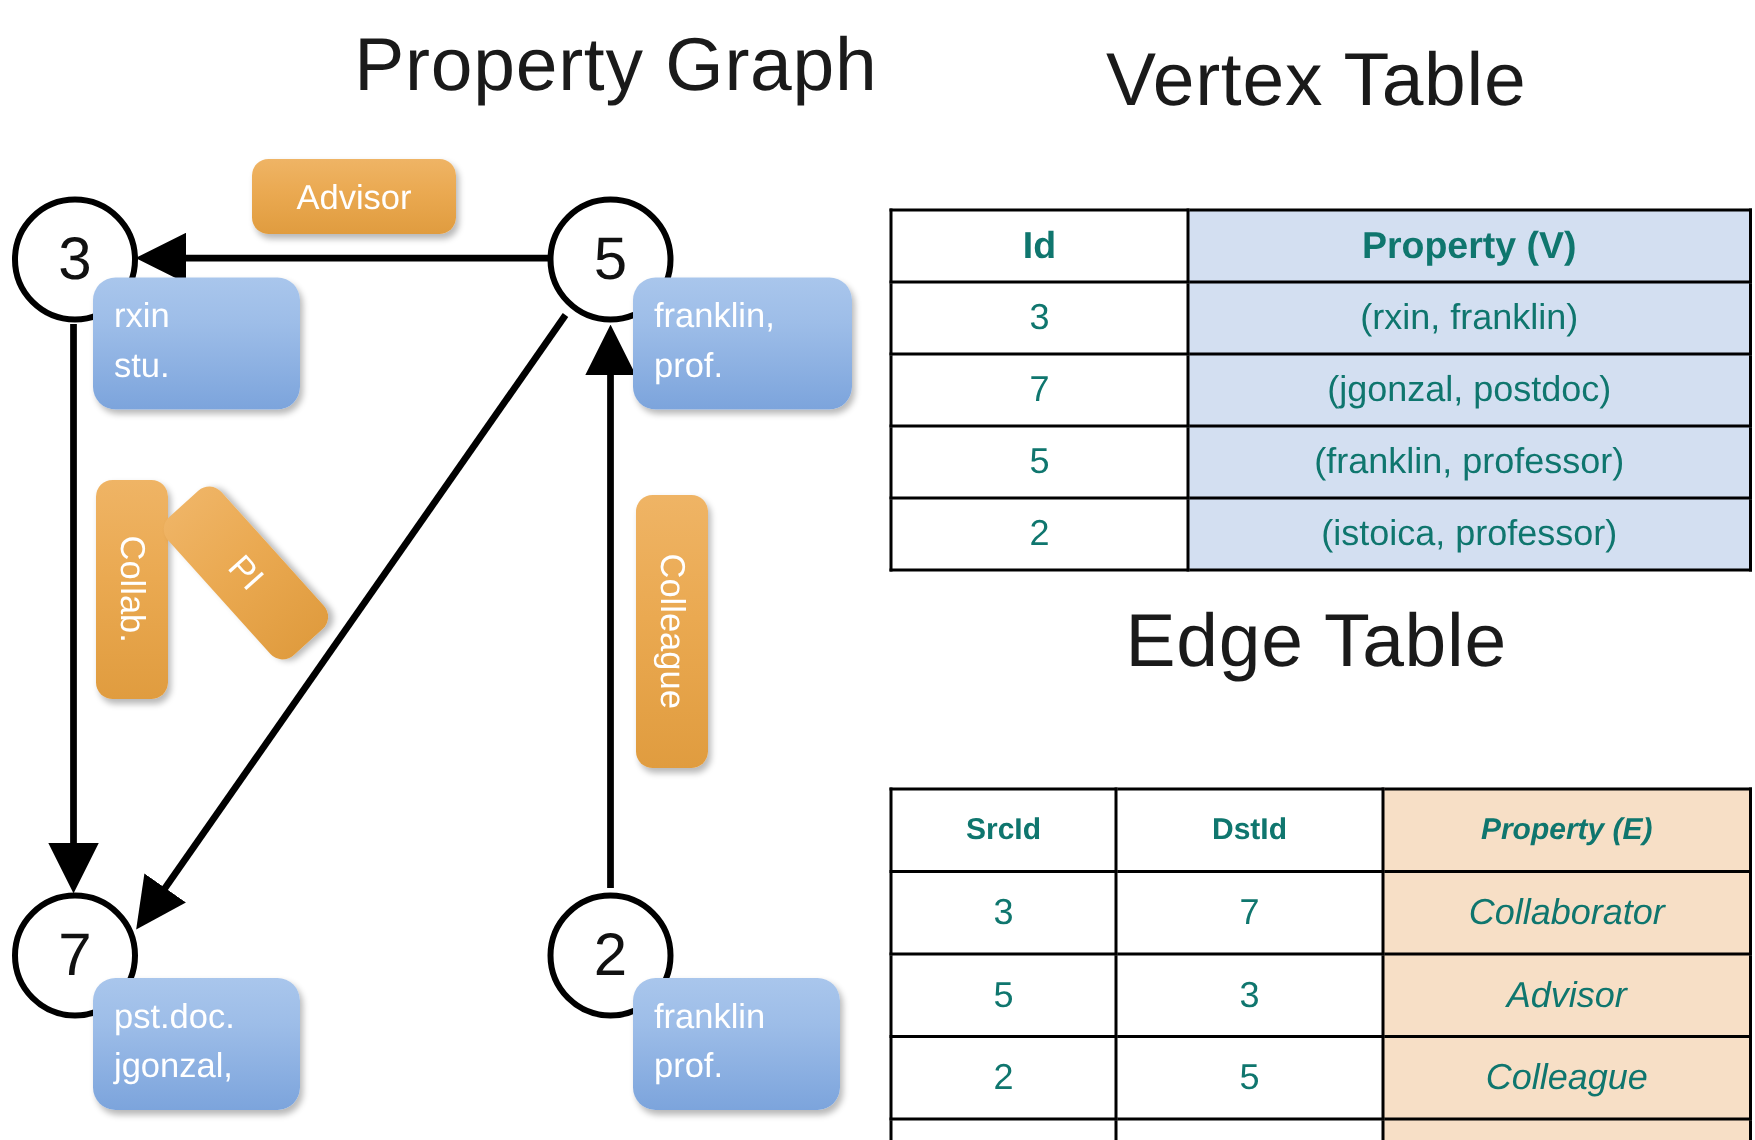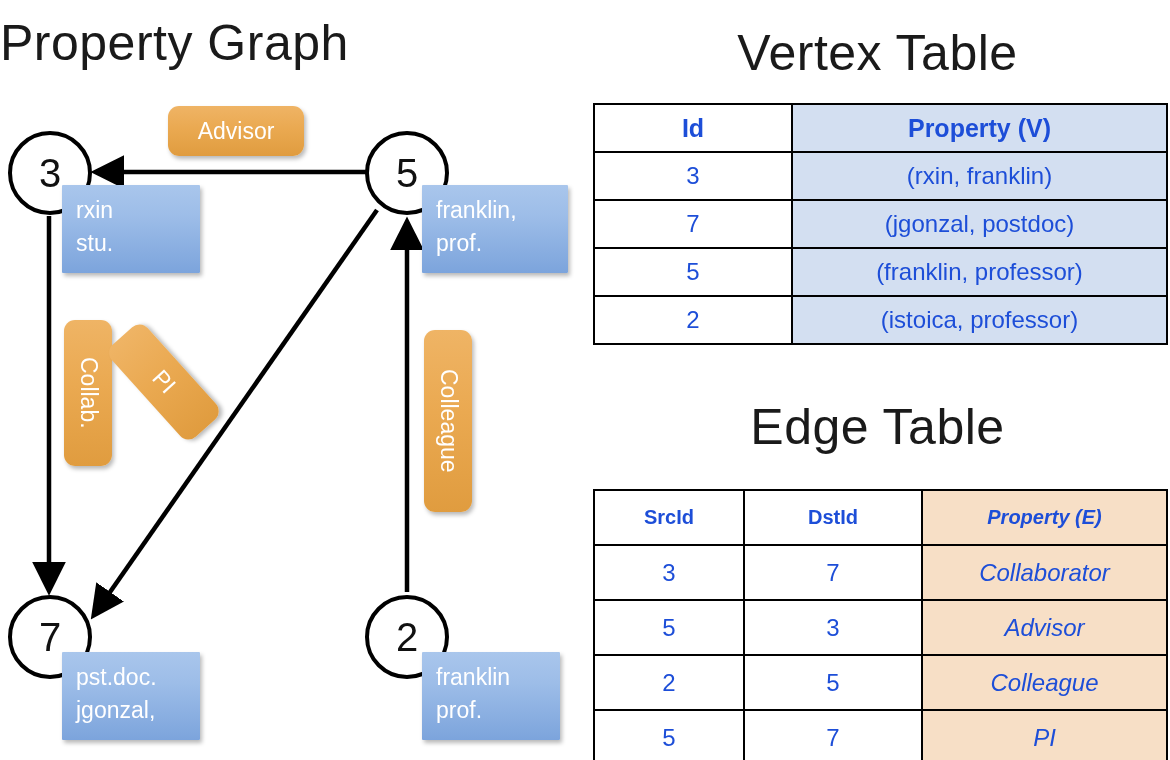--- a/index.html
+++ b/index.html
@@ -20,21 +20,21 @@
   .panel-title {
     position: absolute;
     font-family: "Liberation Sans", sans-serif;
     font-weight: 300;
     font-size: 50px;
     line-height: 1;
     letter-spacing: 0.5px;
     color: #1a1a1a;
     white-space: nowrap;
   }
-  #title-property-graph { left: 0px;   top: 18px; width: 585px; text-align: left; }
+  #title-property-graph { left: 0px;   top: 18px; width: 585px; text-align: right; }
   #title-vertex-table   { left: 585px; top: 18px; width: 585px; text-align: center; margin-top: 10px; }
   #title-edge-table     { left: 585px; top: 402px; width: 585px; text-align: center; }
 
   
   #graph-panel {
     position: absolute;
     left: 0; top: 0;
     width: 585px; height: 760px;
   }
   #graph-edges {
@@ -60,21 +60,21 @@
     z-index: 4;
   }
   #node-3 { left: 8px;   top: 131px; }
   #node-5 { left: 365px; top: 131px; }
   #node-7 { left: 8px;   top: 595px; }
   #node-2 { left: 365px; top: 595px; }
 
   
   .prop-box {
     position: absolute;
-    border-radius: 1px;
+    border-radius: 15px;
     background: linear-gradient(to bottom, #a9c6ec 0%, #9dbde8 35%, #7ca4dc 100%);
     box-shadow: 2px 3px 4px rgba(0,0,0,0.28);
     color: #ffffff;
     font-family: "Liberation Sans", sans-serif;
     font-weight: 300;
     font-size: 23px;
     line-height: 1.45;
     padding: 9px 0 9px 14px;
     box-sizing: border-box;
     z-index: 5;
@@ -111,21 +111,22 @@
     white-space: nowrap;
   }
 
   
   .data-table {
     position: absolute;
     border-collapse: collapse;
     table-layout: fixed;
     font-family: "Liberation Sans", sans-serif;
     font-weight: 300;
-    color: #1d4ed8;
+    color: #0f766e;
+    margin-top: 36px;
   }
   .data-table td, .data-table th {
     border: 2px solid #000;
     text-align: center;
     font-weight: 300;
     padding: 0;
   }
   .data-table th {
     font-weight: 700;
   }

